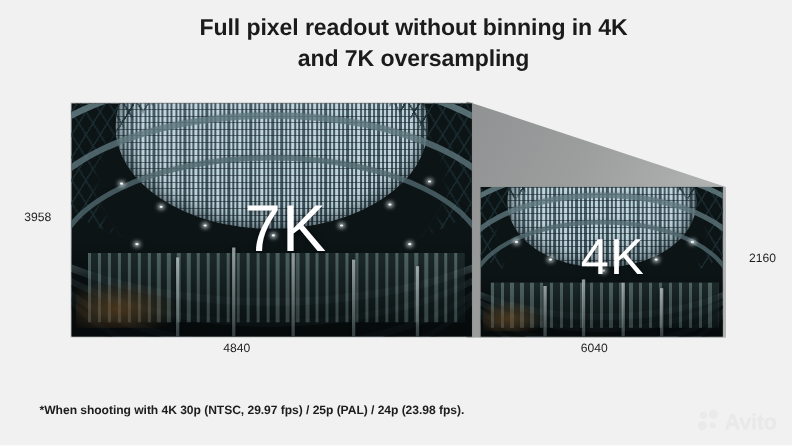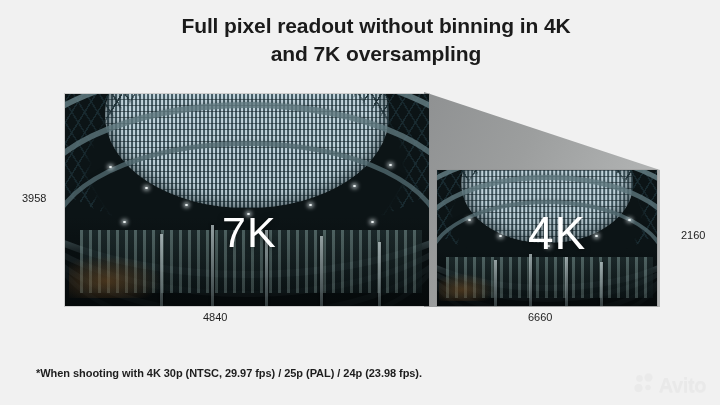--- a/index.html
+++ b/index.html
@@ -173,22 +173,21 @@
     position: absolute;
     color: #ffffff;
     font-weight: 500;
     line-height: 1;
     letter-spacing: 1px;
     text-shadow: 0 1px 6px rgba(0,0,0,0.5);
   }
   #label7k {
     left: 157px;
     top: 84px;
-    font-size: 43px;
-    margin-top: 33px;
+    font-size: 60px;
   }
   #label4k {
     left: 91px;
     top: 40px;
     font-size: 46px;
   }
 
   
   .dim {
     position: absolute;
@@ -313,21 +312,21 @@
       <div class="spot" style="left:50%; top:55%;"></div>
       <div class="spot" style="left:72%; top:48%;"></div>
       <div class="spot" style="left:87%; top:36%;"></div>
     </div>
     <div class="reslabel" id="label4k">4K</div>
   </div>
 
   <div class="dim" id="dim-h7k">3958</div>
   <div class="dim" id="dim-w7k">4840</div>
   <div class="dim" id="dim-h4k">2160</div>
-  <div class="dim" id="dim-w4k">6660</div>
+  <div class="dim" id="dim-w4k">6040</div>
 
   <div id="footnote">*When shooting with 4K 30p (NTSC, 29.97 fps) / 25p (PAL) / 24p (23.98 fps).</div>
 
   <div id="watermark">
     <span>
       <svg width="22" height="20" viewBox="0 0 22 20" xmlns="http://www.w3.org/2000/svg">
         <circle cx="5.5" cy="5.5" r="3.4" fill="#e6e6e6"></circle>
         <circle cx="14.5" cy="4.5" r="4.2" fill="#e6e6e6"></circle>
         <circle cx="4.5" cy="15" r="4.3" fill="#e6e6e6"></circle>
         <circle cx="14" cy="14.5" r="2.8" fill="#e6e6e6"></circle>

